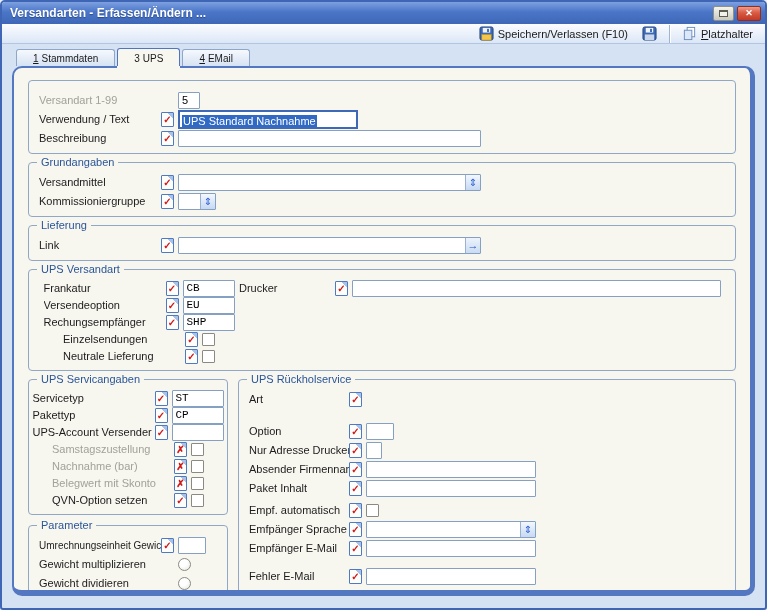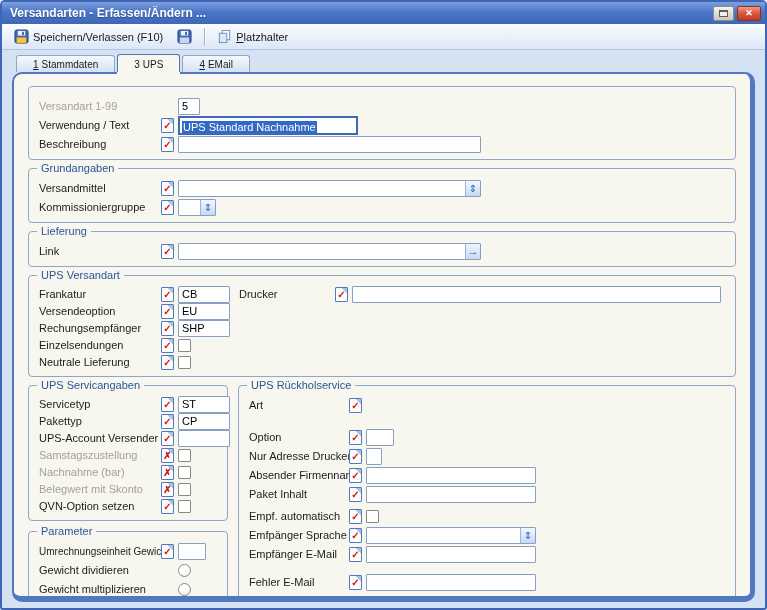--- a/index.html
+++ b/index.html
@@ -12,22 +12,22 @@
   .title{color:#fff;font-size:12px;font-weight:bold;flex:1;white-space:nowrap;
          text-shadow:0 1px 1px #2a4a8a;}
   .winbtns{display:flex;gap:3px;align-items:center;}
   .btn-max{width:21px;height:15px;border:1px solid #8f8f85;border-radius:2px;
            background:linear-gradient(#f4f4ee,#c9c9bf);display:flex;align-items:center;justify-content:center;cursor:default;}
   .max-glyph{width:9px;height:7px;border:1px solid #5d5d54;border-top-width:2px;background:#f2f2ec;display:block;}
   .btn-close{width:24px;height:15px;border:1px solid #8e2f1f;border-radius:2px;
              background:linear-gradient(#ef9c8b 0%,#d95a42 45%,#c13a27 100%);
              color:#fff;font-size:9px;font-weight:bold;display:flex;align-items:center;justify-content:center;cursor:default;}
   
-  .toolbar{height:26px;background:linear-gradient(#fbfdff,#dbe6f6);border-bottom:1px solid #b3c6e1;
-           display:flex;align-items:center;padding:0 6px;gap:2px;}
+  .toolbar{height:20px;background:linear-gradient(#fbfdff,#dbe6f6);border-bottom:1px solid #b3c6e1;
+           display:flex;align-items:center;padding:0 6px;gap:2px;justify-content:flex-end;}
   .tbtn{display:flex;align-items:center;gap:4px;border:1px solid transparent;background:transparent;
         font-family:inherit;font-size:11px;color:#1a1a1a;padding:2px 5px;border-radius:2px;cursor:default;}
   .tsep{width:1px;height:18px;background:#9db4d4;margin:0 4px;box-shadow:1px 0 0 #fff;}
   .u{text-decoration:underline;}
   
   .tabstrip{height:22px;display:flex;align-items:flex-end;padding-left:14px;gap:2px;background:#d5e2f4;}
   .tab{font-size:10px;color:#1a1a1a;padding:3px 16px 2px;border:1px solid #8ea7c9;border-bottom:none;
        border-radius:3px 3px 0 0;background:linear-gradient(#f6f9fe,#d6e2f3);cursor:default;white-space:nowrap;}
   .tab .tab-num{text-decoration:underline;margin-right:3px;}
   .tab.active{background:#f7f6ef;position:relative;z-index:3;padding-top:4px;
@@ -36,21 +36,21 @@
   
   .page{position:relative;margin:0 10px;height:530px;background:#f7f6ef;
         border:solid #5377c0;border-width:2px 5px 6px 2px;border-radius:10px;
         padding:12px 6px 4px;overflow:hidden;z-index:2;}
   
   .group{position:relative;border:1px solid #91a7c6;border-radius:4px;margin:0 8px 8px;
          padding:10px 10px 5px;}
   .group>.legend{position:absolute;top:-7px;left:8px;background:#f7f6ef;padding:0 4px;
                  font-size:11px;color:#2a5599;line-height:12px;}
   .row{display:flex;align-items:center;height:18px;margin-bottom:1px;}
-  .dense .row{height:16px;margin-bottom:1px;}
+  .dense .row{height:16px;margin-bottom:1px;justify-content:center;}
   .lbl{width:122px;font-size:11px;color:#1c1c1c;white-space:nowrap;overflow:hidden;flex-shrink:0;}
   .lbl.dim{color:#a3a198;}
   .lbl.narrow{width:100px;}
   .icol{width:17px;flex-shrink:0;display:flex;align-items:center;}
   
   .flag{width:13px;height:15px;border:1px solid #4f79c0;border-radius:1px;
         background:linear-gradient(225deg,#a9c3e8 4px,#fdfdfb 4px);
         color:#cf1717;font-size:10px;font-weight:bold;line-height:14px;text-align:center;cursor:default;}
   
   .inp{height:17px;border:1px solid #85a0c2;background:#fff;font-family:inherit;font-size:11px;
@@ -63,21 +63,21 @@
   .spin{width:15px;height:15px;border-left:1px solid #9ab1d3;background:linear-gradient(#f3f8fe,#c6d9f2);
         color:#2a5bd7;font-size:10px;display:flex;align-items:center;justify-content:center;cursor:default;}
   .drop{width:16px;height:15px;border-left:1px solid #7b9cc9;background:linear-gradient(#e9f1fc,#aec7ea);
         color:#1d3d74;font-size:7px;display:flex;align-items:center;justify-content:center;cursor:default;}
   .golink{width:15px;height:15px;border-left:1px solid #9ab1d3;background:linear-gradient(#ecf3fc,#cadcf3);
         color:#1f54c4;font-size:11px;font-weight:bold;display:flex;align-items:center;justify-content:center;cursor:default;}
   .checkbox{width:13px;height:13px;border:1px solid #8a8a82;background:#fff;border-radius:1px;cursor:default;}
   .radio{width:13px;height:13px;border:1px solid #8a8a82;border-radius:50%;
          background:radial-gradient(circle at 35% 30%,#ffffff 40%,#e4e4dc);cursor:default;}
   
-  .w22{width:22px;} .w28{width:28px;} .w16b{width:16px;} .w35{width:52px;} .w180{width:180px;align-items:flex-end;}
+  .w22{width:22px;} .w28{width:28px;} .w16b{width:16px;} .w35{width:52px;font-family:Liberation Mono, monospace;} .w180{width:180px;align-items:flex-end;}
   .w303{width:303px;} .w170{width:170px;} .flex1{flex:1;}
   
   .twocol{display:flex;gap:10px;margin:0 8px 6px;}
   .colL{width:200px;flex-shrink:0;display:flex;flex-direction:column;gap:10px;}
   .colR{flex:1;}
   .twocol .group{margin:0;}
   .split{display:flex;}
   .splitL{width:200px;flex-shrink:0;}
   .splitR{flex:1;}
   .gap12{height:13px;} .gap4{height:3px;} .gap9{height:9px;}
@@ -309,26 +309,26 @@
         <div class="group">
           <span class="legend">Parameter</span>
           <div class="row">
             <span class="lbl" style="font-size:10px">Umrechnungseinheit Gewicht</span>
             <span class="icol">
                 <span class="flag check">✓</span>
               </span>
             <input class="inp w28" readonly="" value="" style="">
           </div>
           <div class="row">
-            <span class="lbl">Gewicht dividieren</span>
+            <span class="lbl">Gewicht multiplizieren</span>
             <span class="icol"></span>
             <span class="radio"></span>
           </div>
           <div class="row">
-            <span class="lbl">Gewicht multiplizieren</span>
+            <span class="lbl">Gewicht dividieren</span>
             <span class="icol"></span>
             <span class="radio"></span>
           </div>
         </div>
       </div>
 
       <div class="colR">
 
         <div class="group" style="height:100%">
           <span class="legend">UPS Rückholservice</span>

